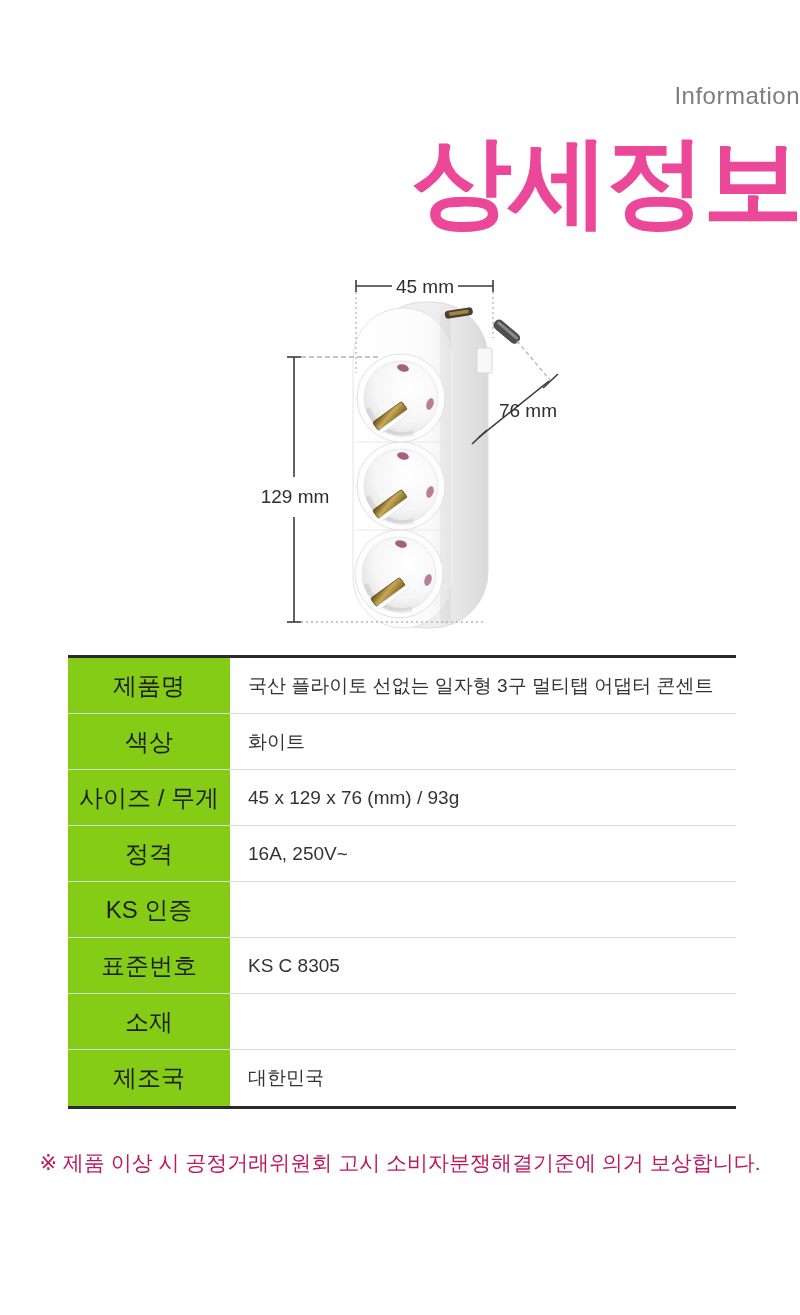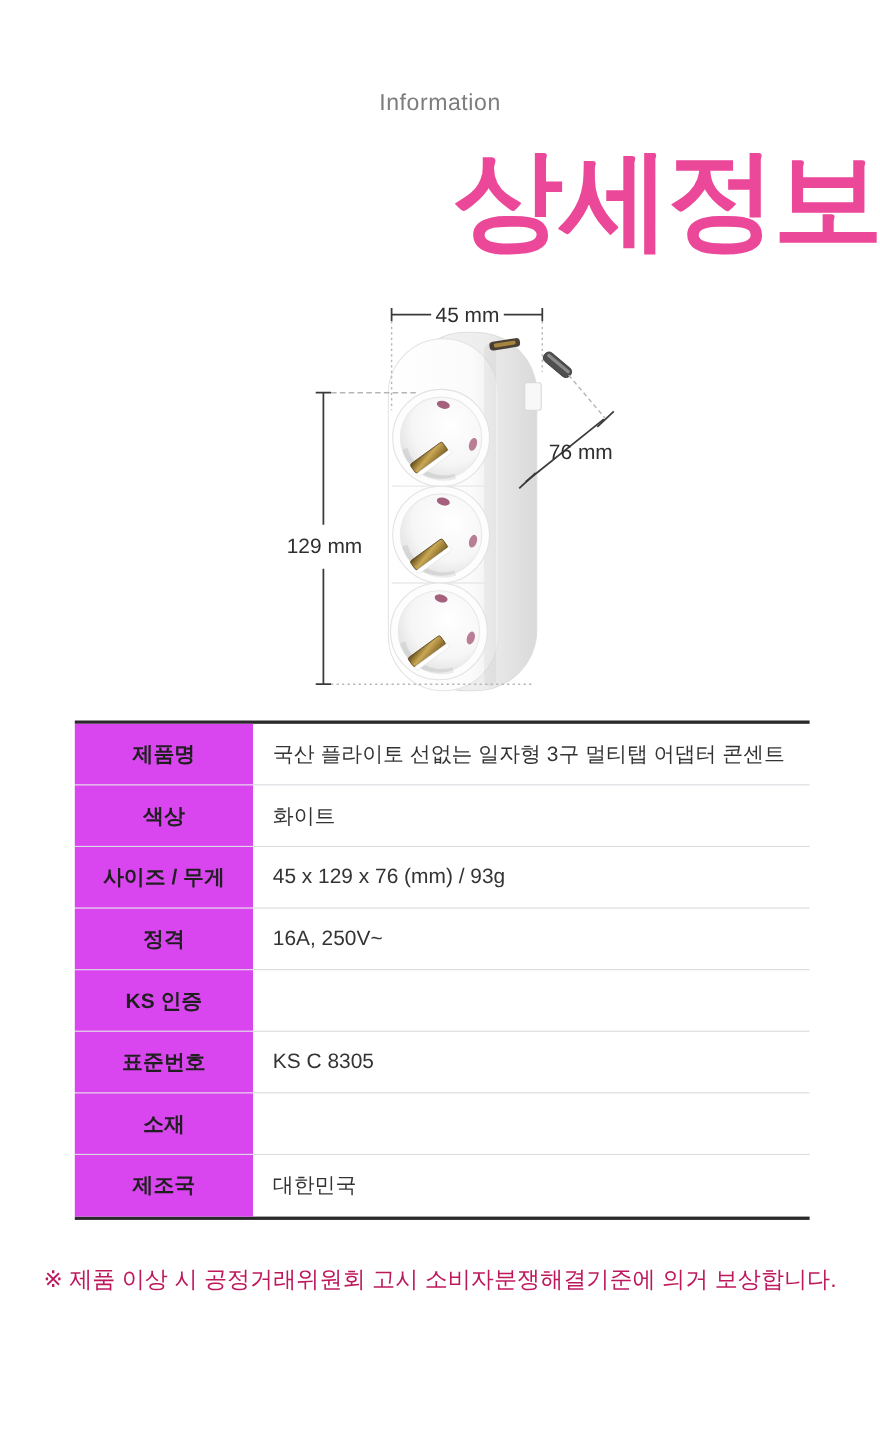--- a/index.html
+++ b/index.html
@@ -5,22 +5,22 @@
   * { margin: 0; padding: 0; box-sizing: border-box; }
   html, body { background: #ffffff; }
   body {
     width: 800px; height: 1315px;
     position: relative;
     overflow: hidden;
     font-family: "Liberation Sans", "DejaVu Sans", sans-serif;
   }
   .eyebrow {
     position: absolute; top: 82px; left: 0; width: 800px;
-    text-align: center;
-    font-size: 21px; font-weight: 400; color: #7d7d7d;
+    text-align: right;
+    font-size: 24px; font-weight: 400; color: #7d7d7d;
     letter-spacing: 0.5px;
   }
   .page-title {
     position: absolute; top: 128px; left: 0; width: 800px;
     text-align: right;
     font-size: 100px; line-height: 106px; font-weight: 900;
     color: #ec4899; letter-spacing: -3px;
   }
   .figure-wrap {
     position: absolute; top: 255px; left: 16px;
@@ -36,23 +36,23 @@
     border-bottom: 3px solid #2a2a2a;
   }
   .spec-row {
     display: flex; align-items: stretch;
     height: 56px;
     border-bottom: 1px solid #d9dbde;
   }
   .spec-row:last-child { border-bottom: none; }
   .spec-label {
     width: 162px; flex: 0 0 162px;
-    background: #d946ef;
+    background: #84cc16;
     display: flex; align-items: center; justify-content: center;
-    font-size: 19px; font-weight: 700; color: #1f1f1f;
+    font-size: 24px; font-weight: 400; color: #1f1f1f;
   }
   .spec-value {
     flex: 1;
     display: flex; align-items: center;
     padding-left: 18px;
     font-size: 19px; font-weight: 400; color: #333333;
   }
   .footer-note {
     position: absolute; top: 1149px; left: 0; width: 800px;
     text-align: center;

